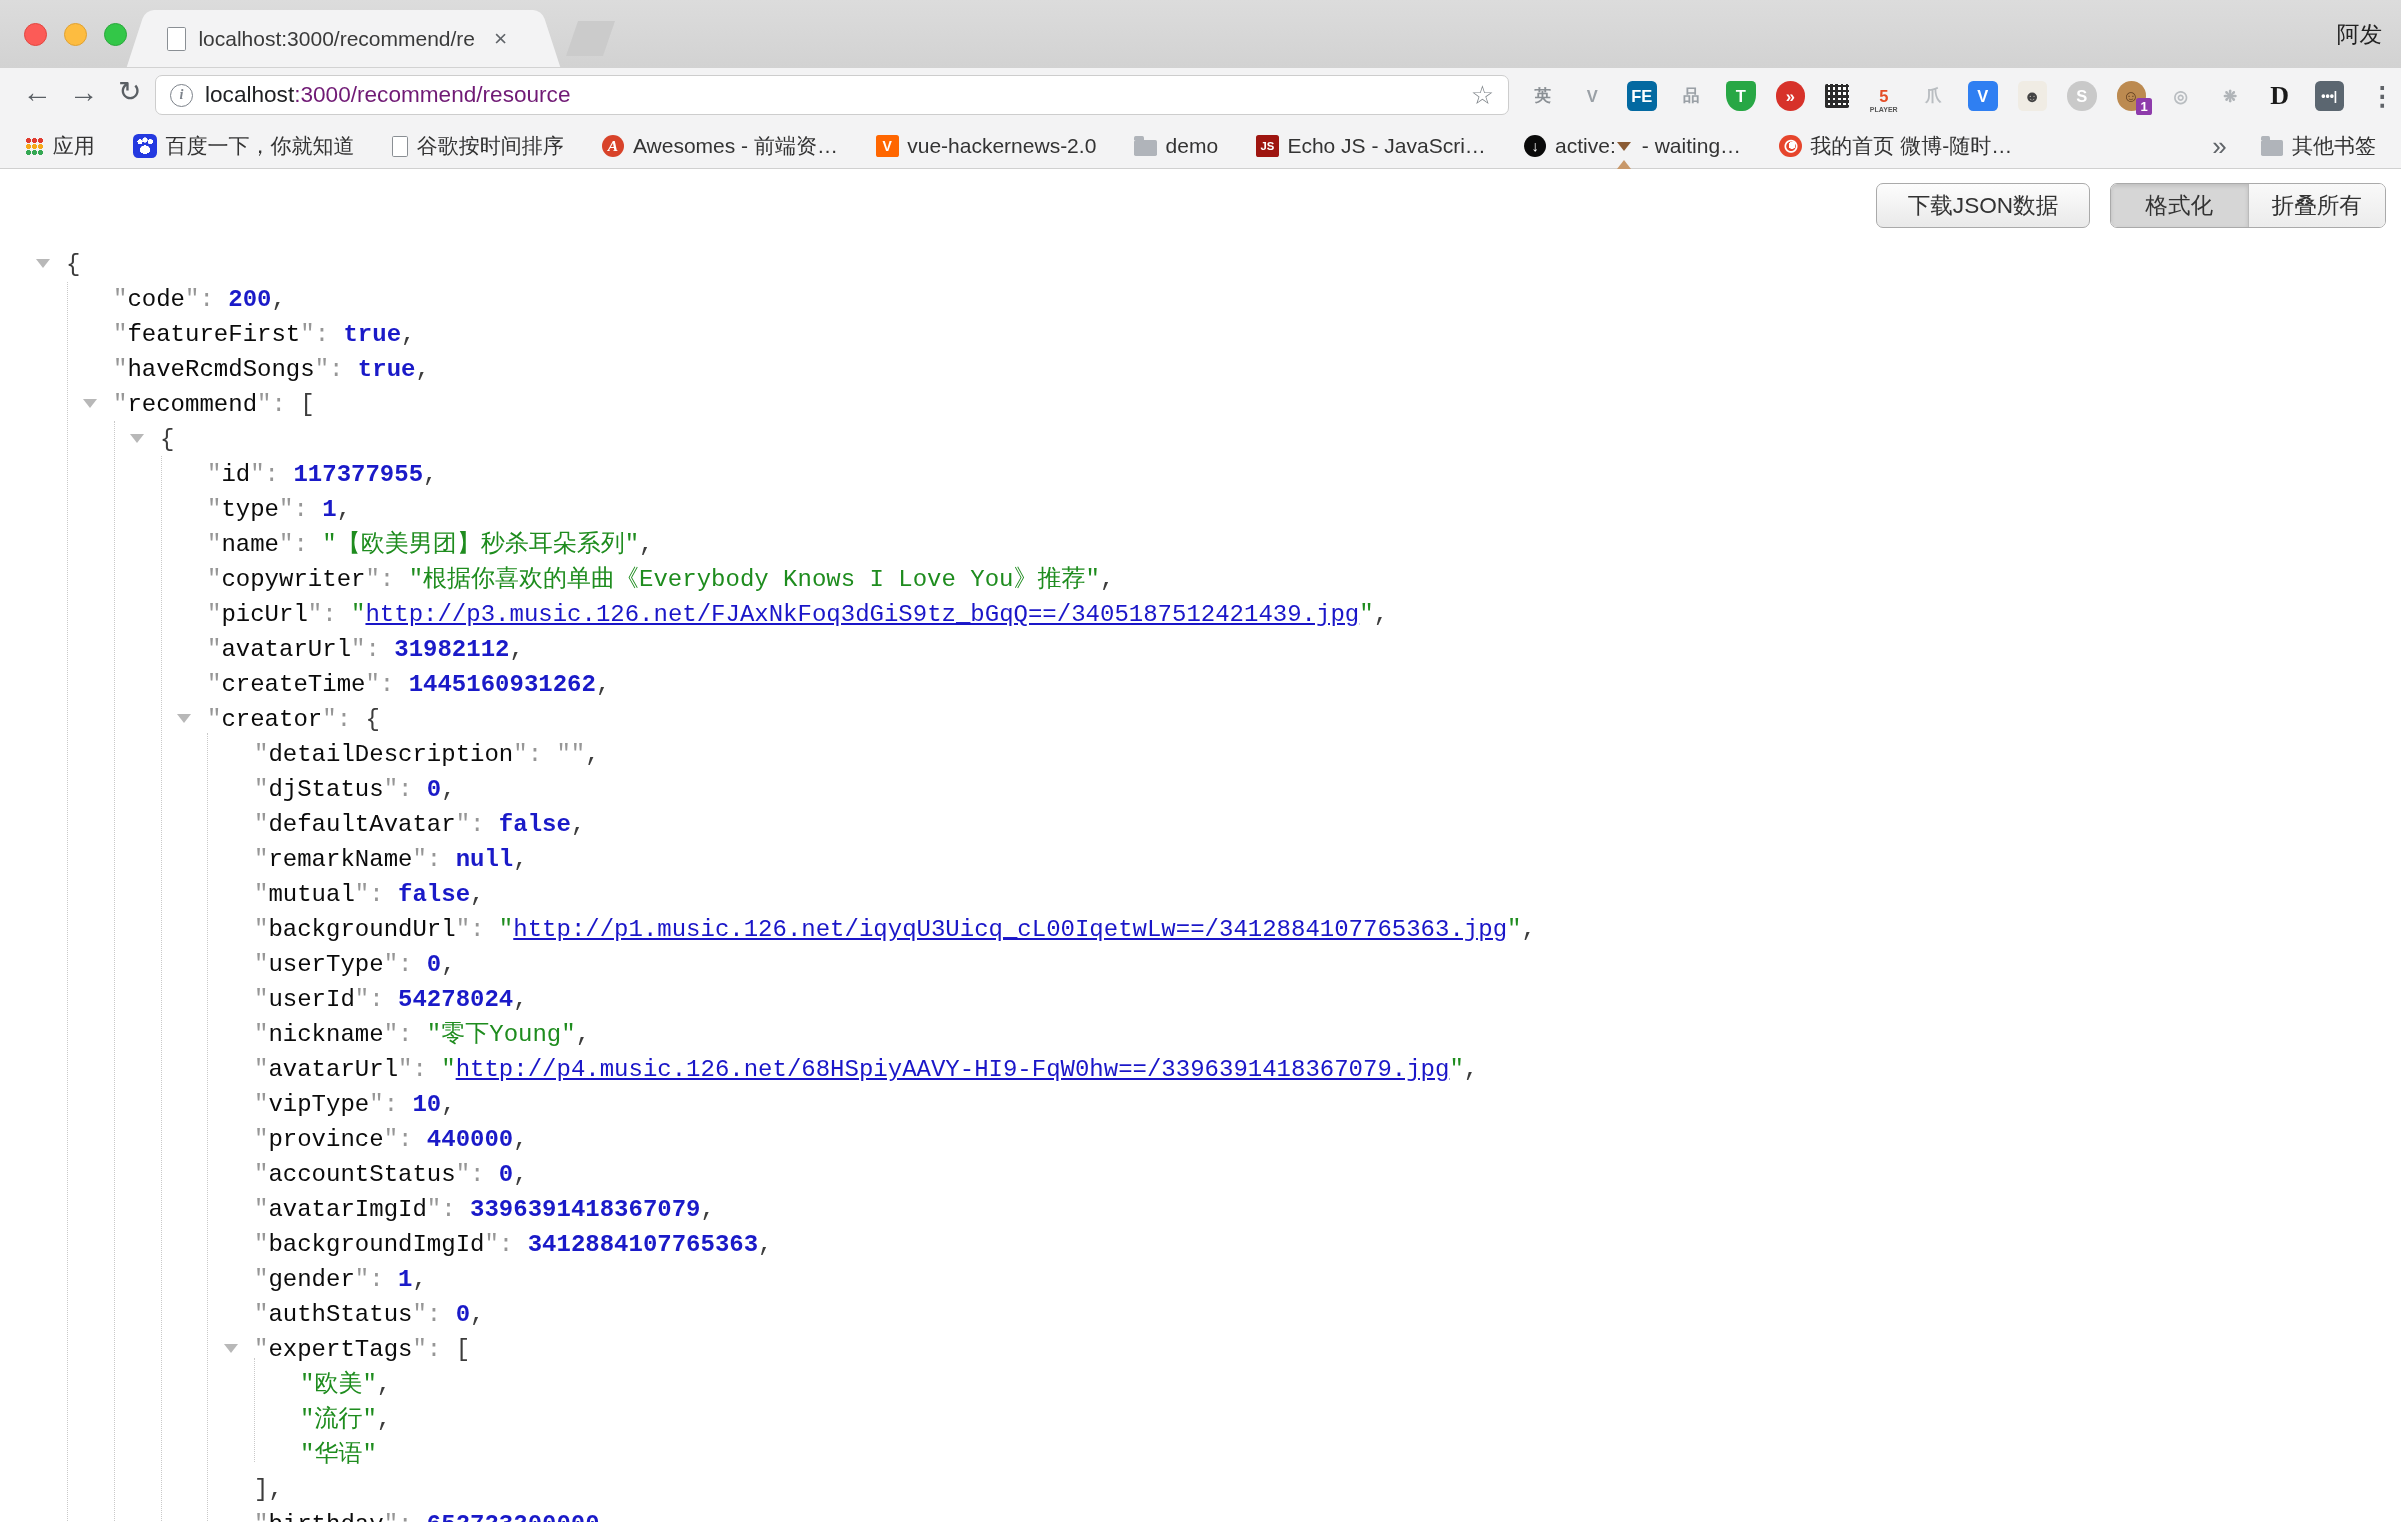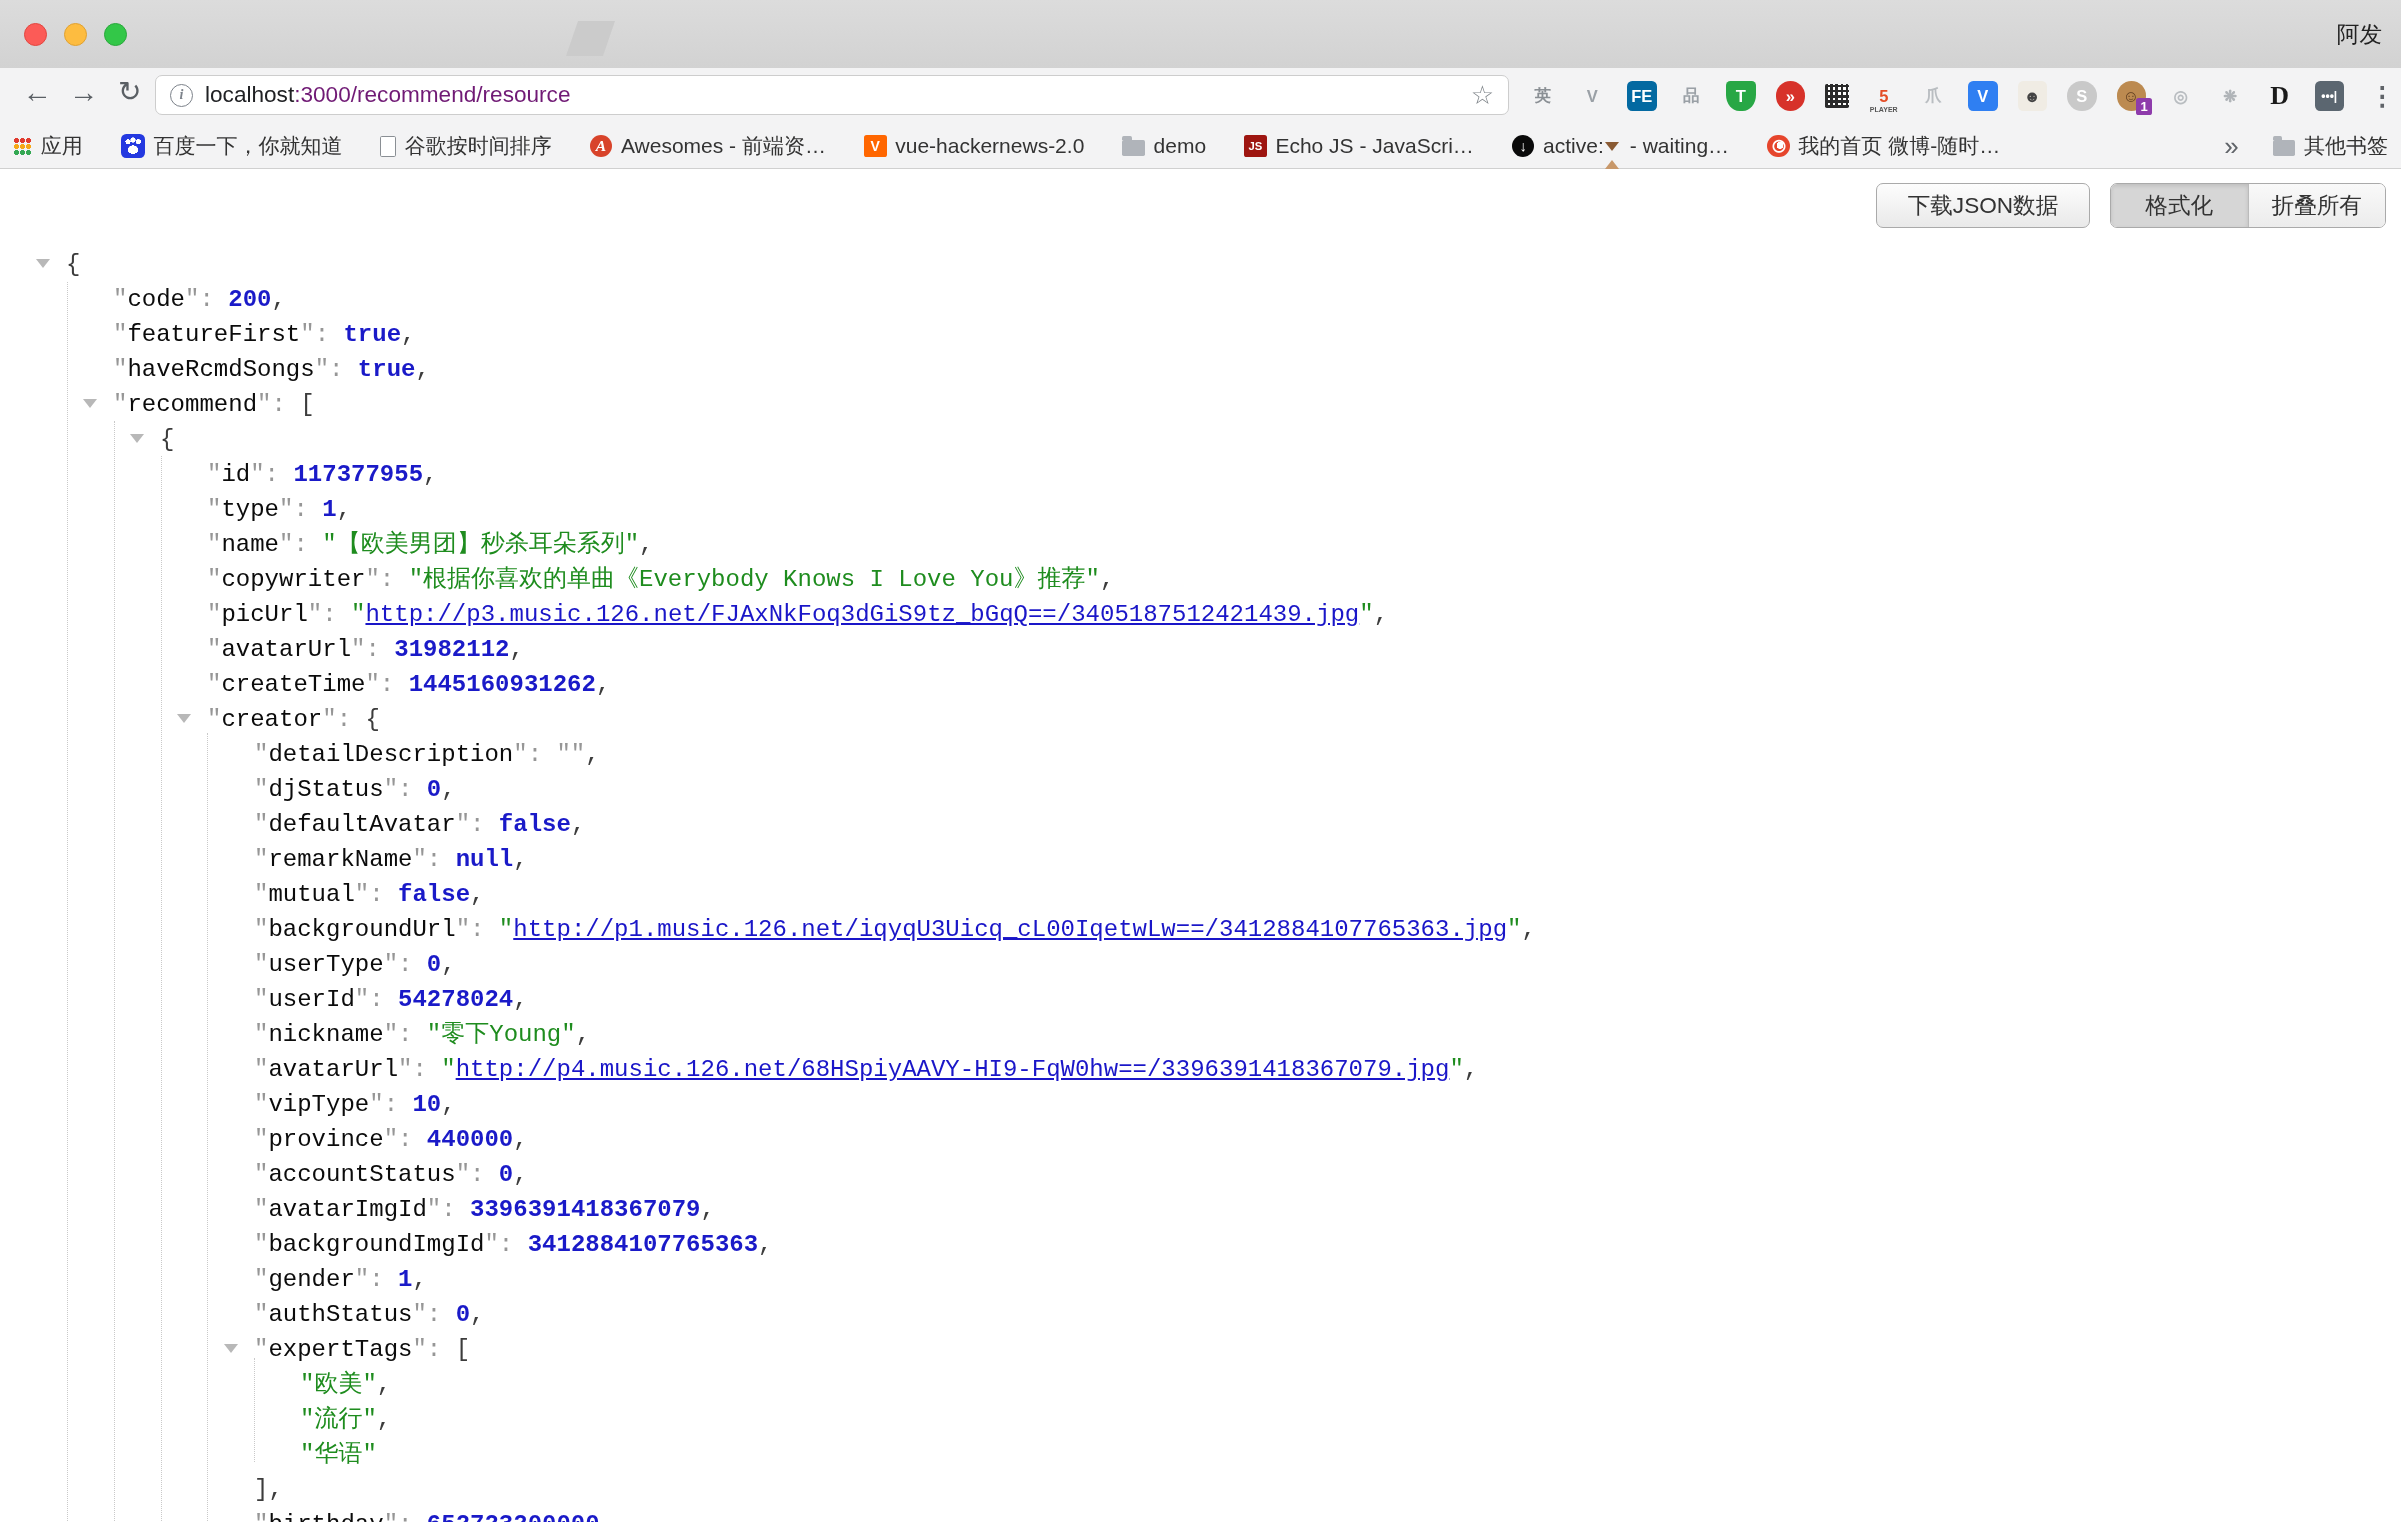--- a/index.html
+++ b/index.html
@@ -38,21 +38,21 @@
   .ext{width:29.5px;height:29.5px;display:flex;align-items:center;justify-content:center;font:bold 16.5px "Liberation Sans",sans-serif;border-radius:5.2px;position:relative;flex:0 0 auto;}
   .ext .badge{position:absolute;right:-6px;bottom:-4.3px;background:#8e3bab;color:#fff;font-size:13px;line-height:17.4px;padding:0 4.3px;border-radius:2.6px;}
   .ext .sub{position:absolute;bottom:-2.6px;font-size:7px;color:#555;font-weight:bold;letter-spacing:0;}
   .ext.shape-circle{border-radius:50%;}
   .ext.shape-shield{border-radius:4.3px 4.3px 45% 45%/4.3px 4.3px 55% 55%;}
   .ext.qr{background:repeating-linear-gradient(0deg,#2b2b2b 0 2.6px,transparent 2.6px 5.2px),repeating-linear-gradient(90deg,#2b2b2b 0 2.6px,#fff 2.6px 5.2px);width:24px;height:24px;border-radius:1.7px;}
   .ext.serif{font-family:"Liberation Serif",serif;font-size:26px;}
   .menu-dots{margin-left:5.2px;font-size:26px;color:#5f6368;font-weight:bold;}
 
   
-  .bookmarks{position:relative;height:45px;background:#f3f3f4;border-bottom:1.7px solid #d0d0d0;box-sizing:border-box;display:flex;align-items:center;padding:0 13px;}
+  .bookmarks{position:relative;height:45px;background:#f3f3f4;border-bottom:1.7px solid #d0d0d0;box-sizing:border-box;display:flex;align-items:center;padding:0 25px;}
   .bm{display:flex;align-items:center;margin-right:38px;flex:0 0 auto;}
   .bm-label{margin-left:8.7px;font-size:21px;color:#333;white-space:nowrap;}
   .bicon{display:inline-block;flex:0 0 auto;}
   .appsgrid{width:19px;height:19px;background:
     radial-gradient(circle 2.6px at 3.5px 3.5px,#e03b2f 97%,transparent),
     radial-gradient(circle 2.6px at 9.6px 3.5px,#e03b2f 97%,transparent),
     radial-gradient(circle 2.6px at 15.6px 3.5px,#e03b2f 97%,transparent),
     radial-gradient(circle 2.6px at 3.5px 9.6px,#f6a819 97%,transparent),
     radial-gradient(circle 2.6px at 9.6px 9.6px,#f6a819 97%,transparent),
     radial-gradient(circle 2.6px at 15.6px 9.6px,#f6a819 97%,transparent),
@@ -109,20 +109,25 @@
 </style>
 </head>
 <body>
 
 <div class="browser">
 
   <div class="tabstrip">
     <div class="tl red"></div>
     <div class="tl yellow"></div>
     <div class="tl green"></div>
+    <div class="tab">
+      <span class="favicon-page"></span>
+      <span class="tab-title">localhost:3000/recommend/re</span>
+      <span class="tab-close">×</span>
+    </div>
     <div class="newtab"></div>
     <div class="profile">阿发</div>
   </div>
 
   <div class="toolbar">
     <span class="navbtn nav-back">←</span>
     <span class="navbtn nav-fwd">→</span>
     <span class="navbtn nav-reload">↻</span>
     <div class="urlfield">
       <span class="info-i">i</span>

